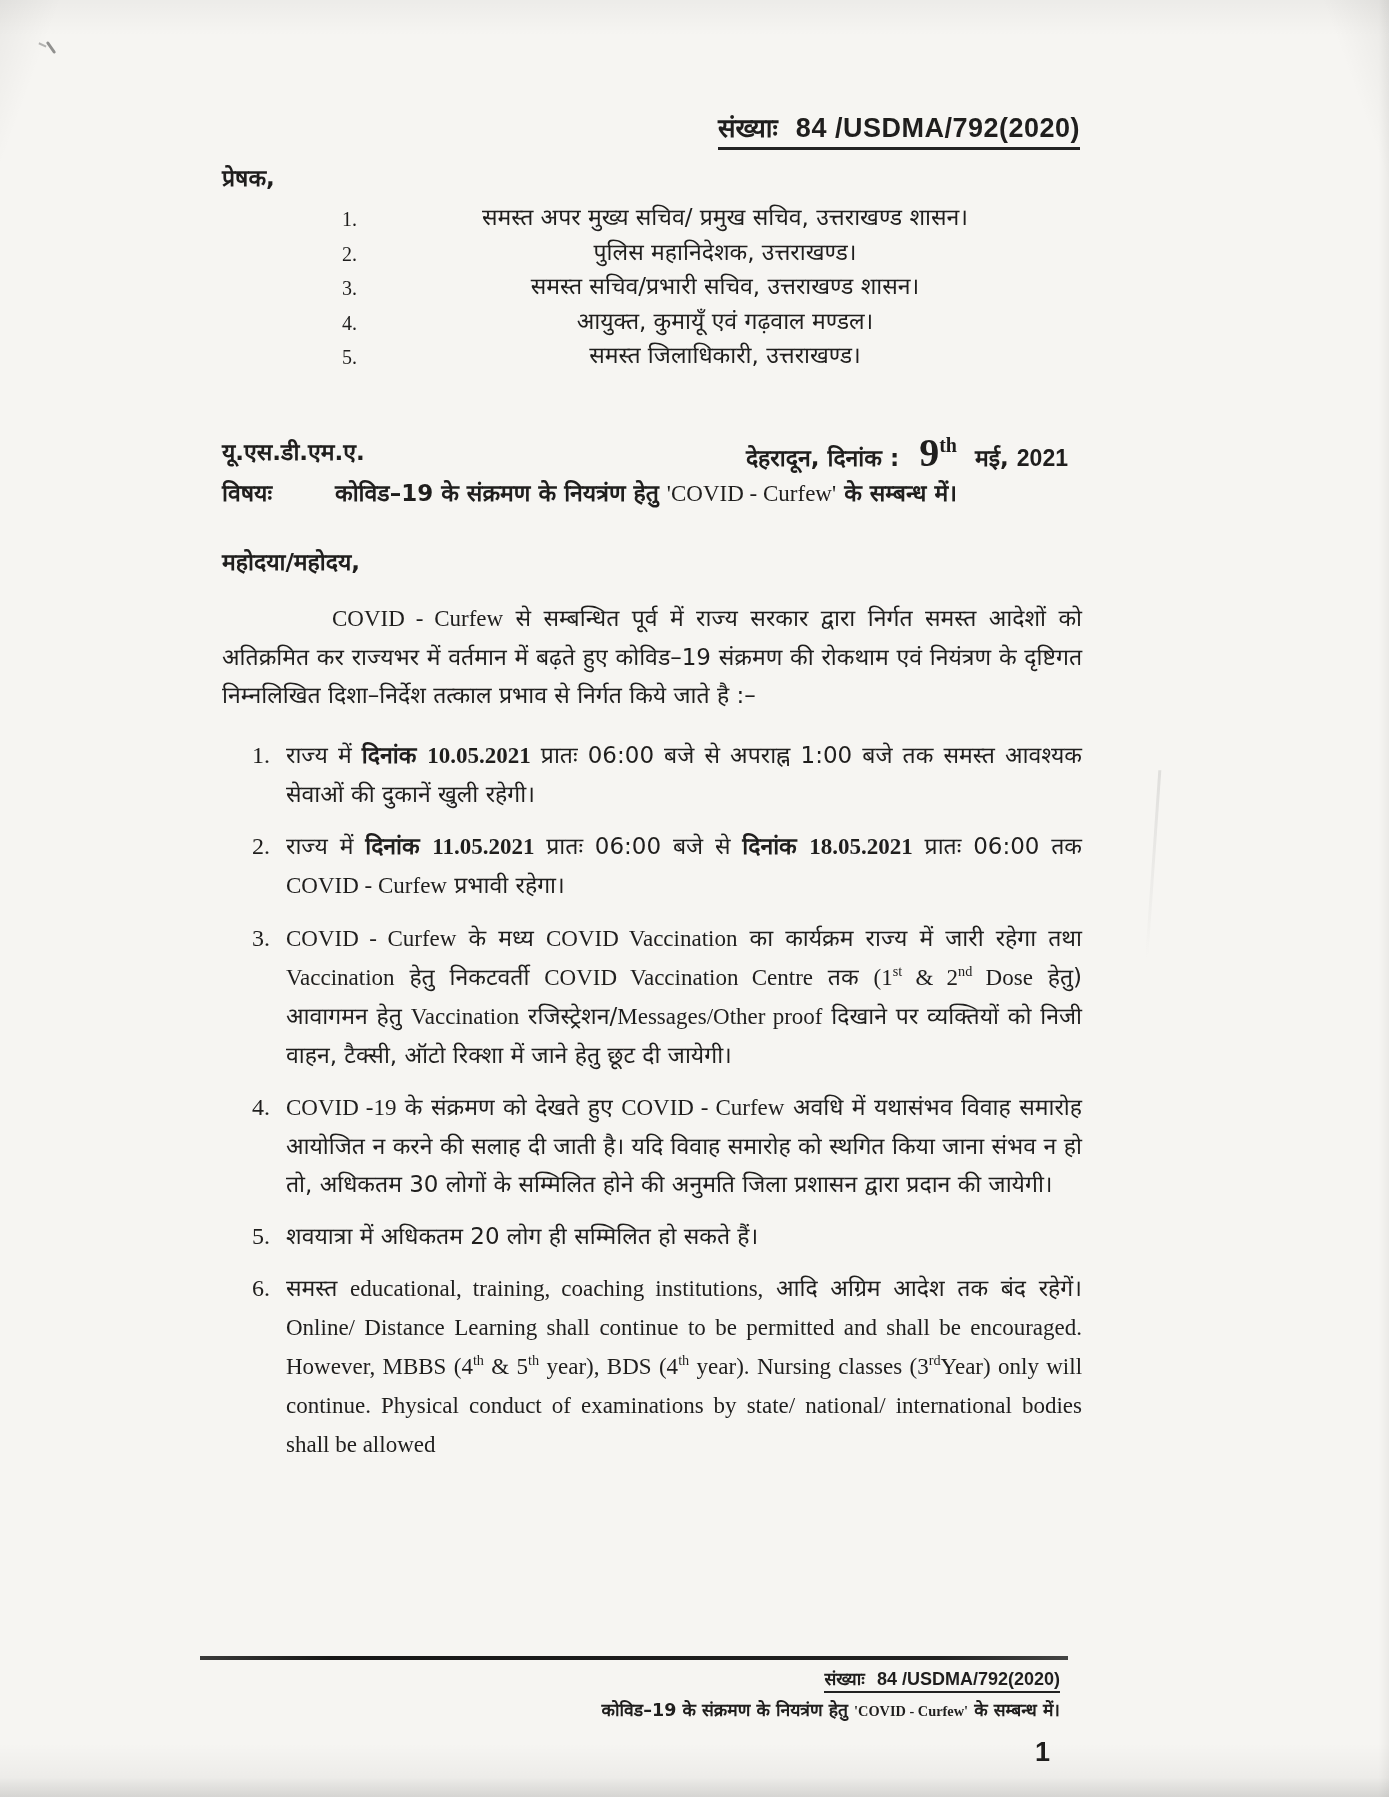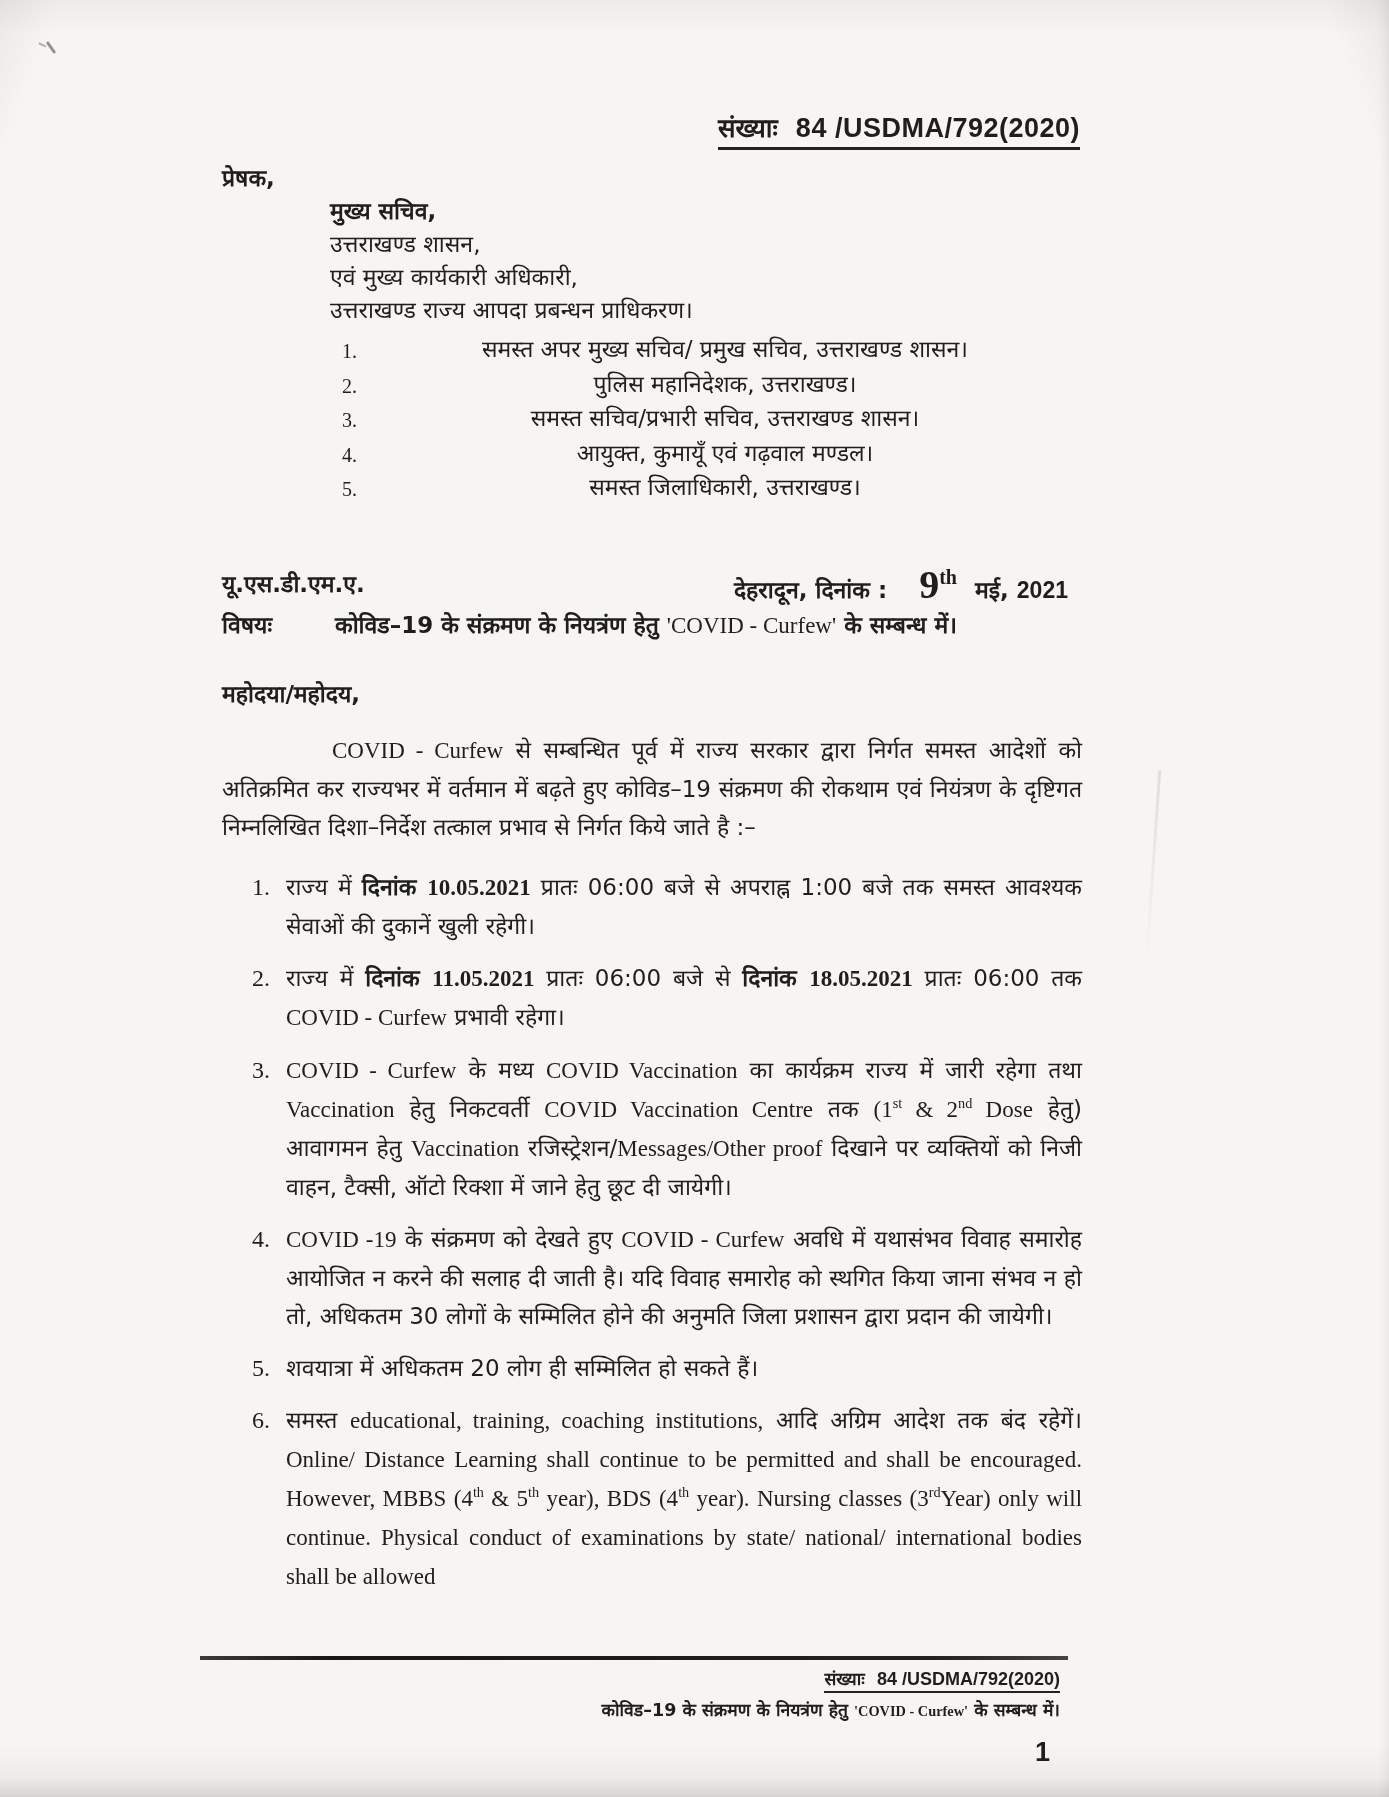--- a/index.html
+++ b/index.html
@@ -55,21 +55,21 @@
   .recipient{ display:flex; line-height:32.5px; }
   .recipient .rnum{ width:26px; flex:0 0 auto; font-size:20px; font-family:"Liberation Serif","DejaVu Serif",serif; padding-top:2px;}
   .recipient .rtext{ flex:1;text-align:center; }
 
   .dateline{ display:flex; align-items:flex-start; margin-top:62px; }
   .dateline .office{ font-weight:bold; }
   .dateline .right{ margin-left:auto; margin-right:14px; font-weight:bold; white-space:nowrap;}
   .dateline .place{ font-weight:bold; }
   .dateline .day{
     font-family:"Liberation Serif","DejaVu Serif",serif;
-    font-weight:bold; font-size:40px; margin-left:24px;
+    font-weight:bold; font-size:40px; margin-left:12px;
   }
   .dateline .day sup{ font-size:20px; }
   .dateline .monthyear{ font-weight:bold; margin-left:10px; }
   .dateline .monthyear .yr{font-family:"Liberation Sans","DejaVu Sans",sans-serif;}
 
   .subject-row{ display:flex; margin-top:2px; }
   .subject-row .slabel{ flex:0 0 113px; font-weight:bold; }
   .subject-row .stext{ flex:1; }
 
   .salutation{ margin-top:36px; font-weight:bold; }
@@ -149,26 +149,20 @@
   <div class="shadow-bottomedge"></div>
 
   <div class="content">
 
     <div class="ref-line">
       <span class="ref-inner"><span>संख्याः</span>&nbsp; <span class="num">84 /USDMA/792(2020)</span></span>
     </div>
 
     <div class="from-label">प्रेषक,</div>
 
-    <div class="sender-block">
-      <div class="line first">मुख्य सचिव,</div>
-      <div class="line">उत्तराखण्ड शासन,</div>
-      <div class="line">एवं मुख्य कार्यकारी अधिकारी,</div>
-      <div class="line">उत्तराखण्ड राज्य आपदा प्रबन्धन प्राधिकरण।</div>
-    </div>
 
 
     <div class="recipients">
       <div class="recipient">
         <span class="rnum">1.</span>
         <span class="rtext">समस्त अपर मुख्य सचिव/ प्रमुख सचिव, उत्तराखण्ड शासन।</span>
       </div>
       <div class="recipient">
         <span class="rnum">2.</span>
         <span class="rtext">पुलिस महानिदेशक, उत्तराखण्ड।</span>

